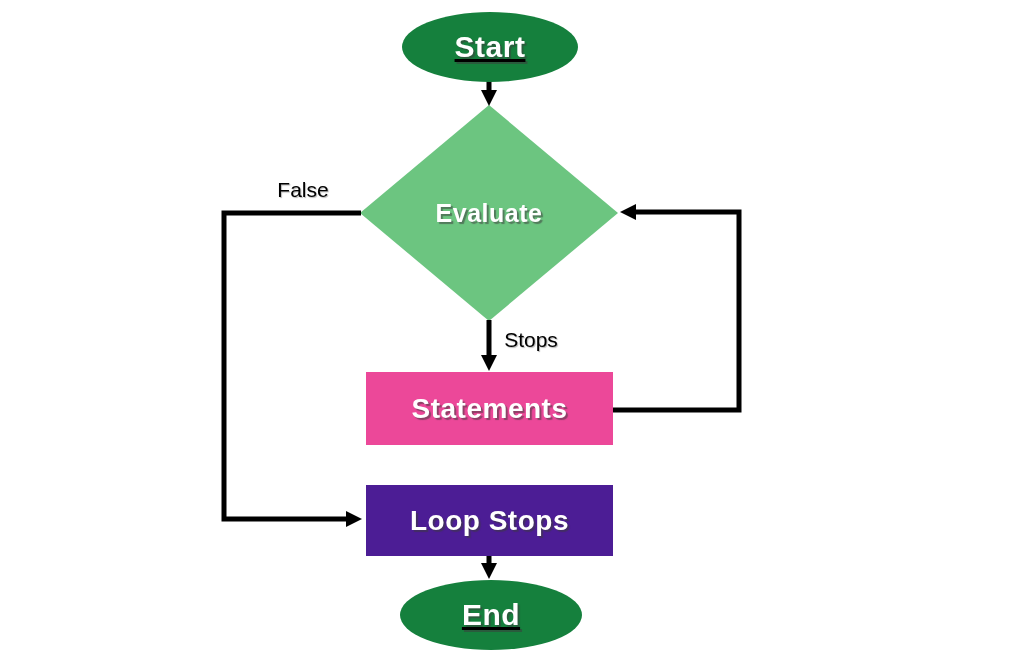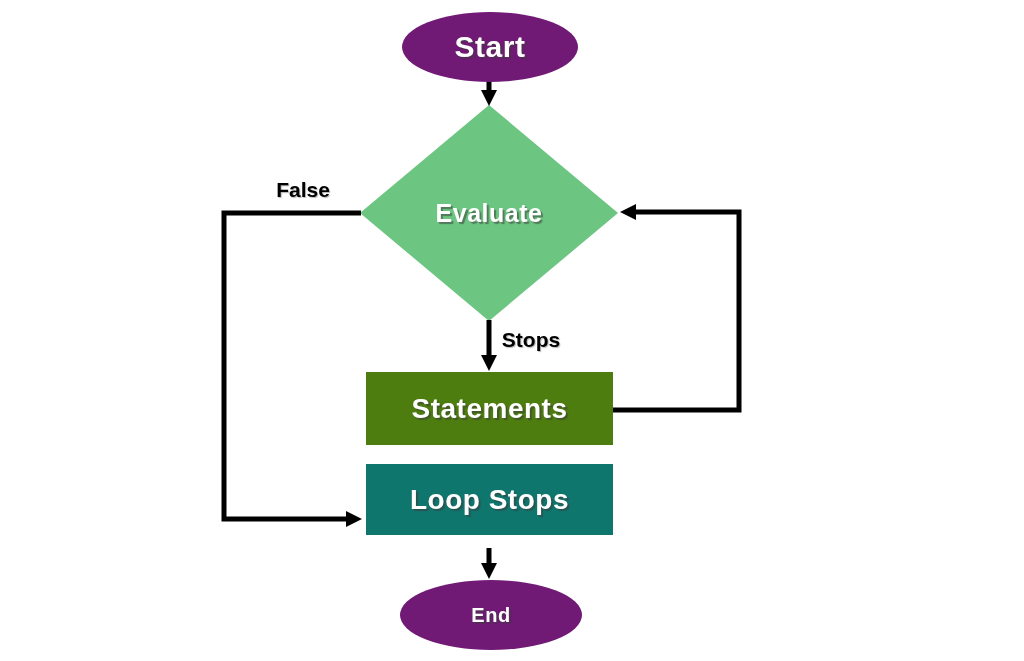--- a/index.html
+++ b/index.html
@@ -27,62 +27,63 @@
     justify-content: center;
     text-align: center;
   }
   .node-label {
     color: #ffffff;
     font-weight: 700;
     text-shadow: 2px 2px 1px rgba(60,60,60,0.55);
     letter-spacing: 0.5px;
   }
   .terminator {
-    background: #701a75;
+    background: #15803d;
     border-radius: 50%;
+    text-decoration: underline;
   }
   #node-start {
     left: 402px; top: 12px;
     width: 176px; height: 70px;
   }
   #node-start .node-label { font-size: 30px; }
   #node-end {
     left: 400px; top: 580px;
     width: 182px; height: 70px;
   }
-  #node-end .node-label { font-size: 20px; }
+  #node-end .node-label { font-size: 30px; }
   #node-condition {
     left: 360px; top: 105px;
     width: 258px; height: 216px;
   }
   #node-condition .node-label {
     font-size: 25px;
     line-height: 37px;
   }
   #node-condition .node-label span { display: block; }
   .process {
     width: 247px;
   }
   #node-statements {
     left: 366px; top: 372px;
     height: 73px;
-    background: #4d7c0f;
+    background: #ec4899;
   }
   #node-statements .node-label { font-size: 28px; }
   #node-loop-stops {
-    left: 366px; top: 464px;
+    left: 366px; top: 485px;
     height: 71px;
-    background: #0f766e;
+    background: #4c1d95;
   }
   #node-loop-stops .node-label { font-size: 28px; }
   .edge-label {
     position: absolute;
     width: 110px;
     color: #000000;
-    font-weight: 700;
+    font-weight: 400;
     font-size: 21px;
     text-align: center;
     text-shadow: 1px 1px 1px rgba(90,90,90,0.45);
   }
   #edge-label-false { left: 248px; top: 178px; }
   #edge-label-true  { left: 476px; top: 328px; }
   .connector {
     stroke: #000000;
     stroke-width: 5;
     fill: none;

